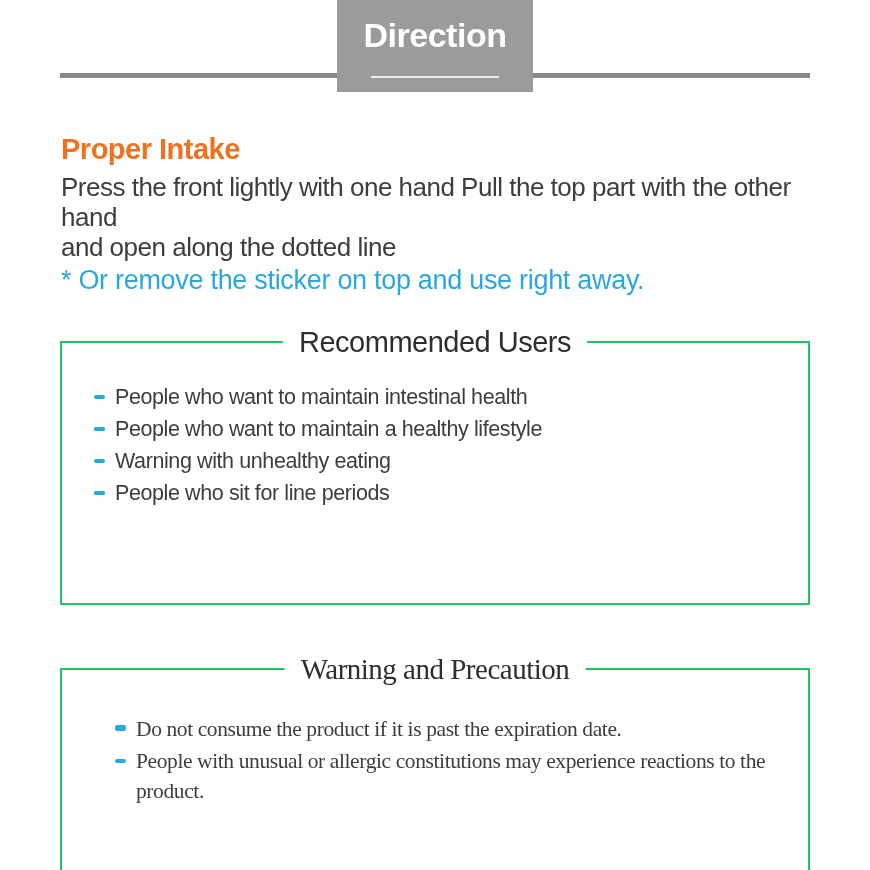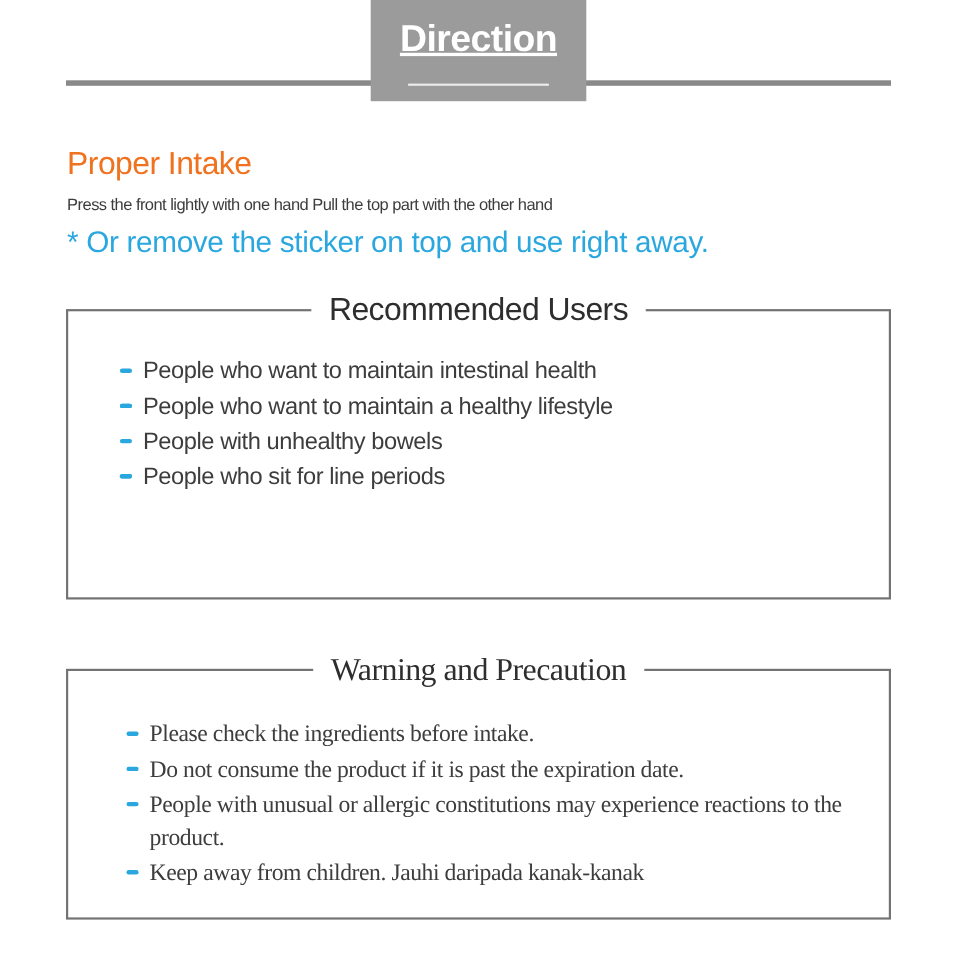--- a/index.html
+++ b/index.html
@@ -24,60 +24,59 @@
   }
   .banner-box {
     position: absolute; left: 50%; transform: translateX(-50%);
     top: 0; width: 196px; height: 92px;
     background: var(--banner-gray, #9b9b9b);
   }
   .banner-box h1 {
     margin: 0; text-align: center; color: #ffffff;
     font-size: 34px; font-weight: 700; line-height: 70px;
     letter-spacing: -0.5px;
-    text-decoration: underline;
   }
   .banner-underline {
     position: absolute; left: 50%; transform: translateX(-50%);
     bottom: 14px; width: 128px; height: 2px;
     background: rgba(255,255,255,0.8);
   }
 
   
   .intake { margin: 40px 60px 0 61px; }
   .intake h2 {
     margin: 0 0 6px; color: var(--accent-orange, #f0721f);
-    font-size: 29px; line-height: 34px; font-weight: 400;
+    font-size: 29px; line-height: 34px; font-weight: 700;
     letter-spacing: -0.5px;
   }
   .body-line {
-    margin: 0; font-size: 15px; line-height: 30px;
+    margin: 0; font-size: 26px; line-height: 30px;
     color: #3d3d3d; letter-spacing: -0.5px;
   }
   .note {
     margin: 4px 0 0; font-size: 27px; line-height: 28px;
     color: var(--accent-blue, #2aa7df); letter-spacing: -0.3px;
   }
 
   
   .titled-box {
     position: relative; margin-left: 60px; margin-right: 60px;
-    border: 2px solid #737373; background: #fff; box-sizing: content-box;
+    border: 2px solid #22c55e; background: #fff; box-sizing: content-box;
   }
   .box-title {
     position: absolute; top: -20px; left: 50%; transform: translateX(-50%);
     margin: 0; padding: 0 16px; background: #ffffff; white-space: nowrap;
     font-size: 29px; font-weight: 400; color: #2e2e2e;
     letter-spacing: -0.5px; line-height: 38px;
   }
   .rec-box  { margin-top: 47px; height: 260px; }
   .warn-box { margin-top: 63px; height: 224px; font-family: Liberation Serif, serif; }
 
   .dash-list { list-style: none; margin: 0; }
-  .rec-box  .dash-list { padding: 38px 18px 0 47px; }
+  .rec-box  .dash-list { padding: 38px 18px 0 32px; }
   .warn-box .dash-list { padding: 42px 18px 0 53px; }
   .dash-list li {
     position: relative; padding-left: 21px;
     font-size: 21.5px; color: #3d3d3d; letter-spacing: -0.4px;
   }
   .rec-box  .dash-list li { line-height: 32px; }
   .warn-box .dash-list li { line-height: 30px; margin-bottom: 2px; }
   .dash {
     position: absolute; left: 0; width: 11px; height: 4px;
     border-radius: 2px; background: var(--accent-blue, #2aa7df);
@@ -94,38 +93,38 @@
     <div class="rule"></div>
     <div class="banner-box">
       <h1>Direction</h1>
       <div class="banner-underline"></div>
     </div>
   </header>
 
   <section class="intake">
     <h2>Proper Intake</h2>
     <p class="body-line">Press the front lightly with one hand Pull the top part with the other hand</p>
+    <p class="body-line">and open along the dotted line</p>
     <p class="note">* Or remove the sticker on top and use right away.</p>
   </section>
 
   <section class="titled-box rec-box">
     <h3 class="box-title">Recommended Users</h3>
     <ul class="dash-list">
       <li><span class="dash"></span><span>People who want to maintain intestinal health</span></li>
       <li><span class="dash"></span></li>
       <li><span class="dash"></span><span>People who want to maintain a healthy lifestyle</span></li>
-      <li><span class="dash"></span><span>People with unhealthy bowels</span></li>
+      <li><span class="dash"></span><span>Warning with unhealthy eating</span></li>
       <li><span class="dash"></span></li>
       <li><span class="dash"></span><span>People who sit for line periods</span></li>
     </ul>
   </section>
 
   <section class="titled-box warn-box">
     <h3 class="box-title">Warning and Precaution</h3>
     <ul class="dash-list">
-      <li><span class="dash"></span><span>Please check the ingredients before intake.</span></li>
+      <li><span class="dash"></span></li>
       <li><span class="dash"></span><span>Do not consume the product if it is past the expiration date.</span></li>
       <li><span class="dash"></span><span>People with unusual or allergic constitutions may experience reactions to the product.</span></li>
-      <li><span class="dash"></span><span>Keep away from children. Jauhi daripada kanak-kanak</span></li>
     </ul>
   </section>
 
 </div>
 
 </body></html>

